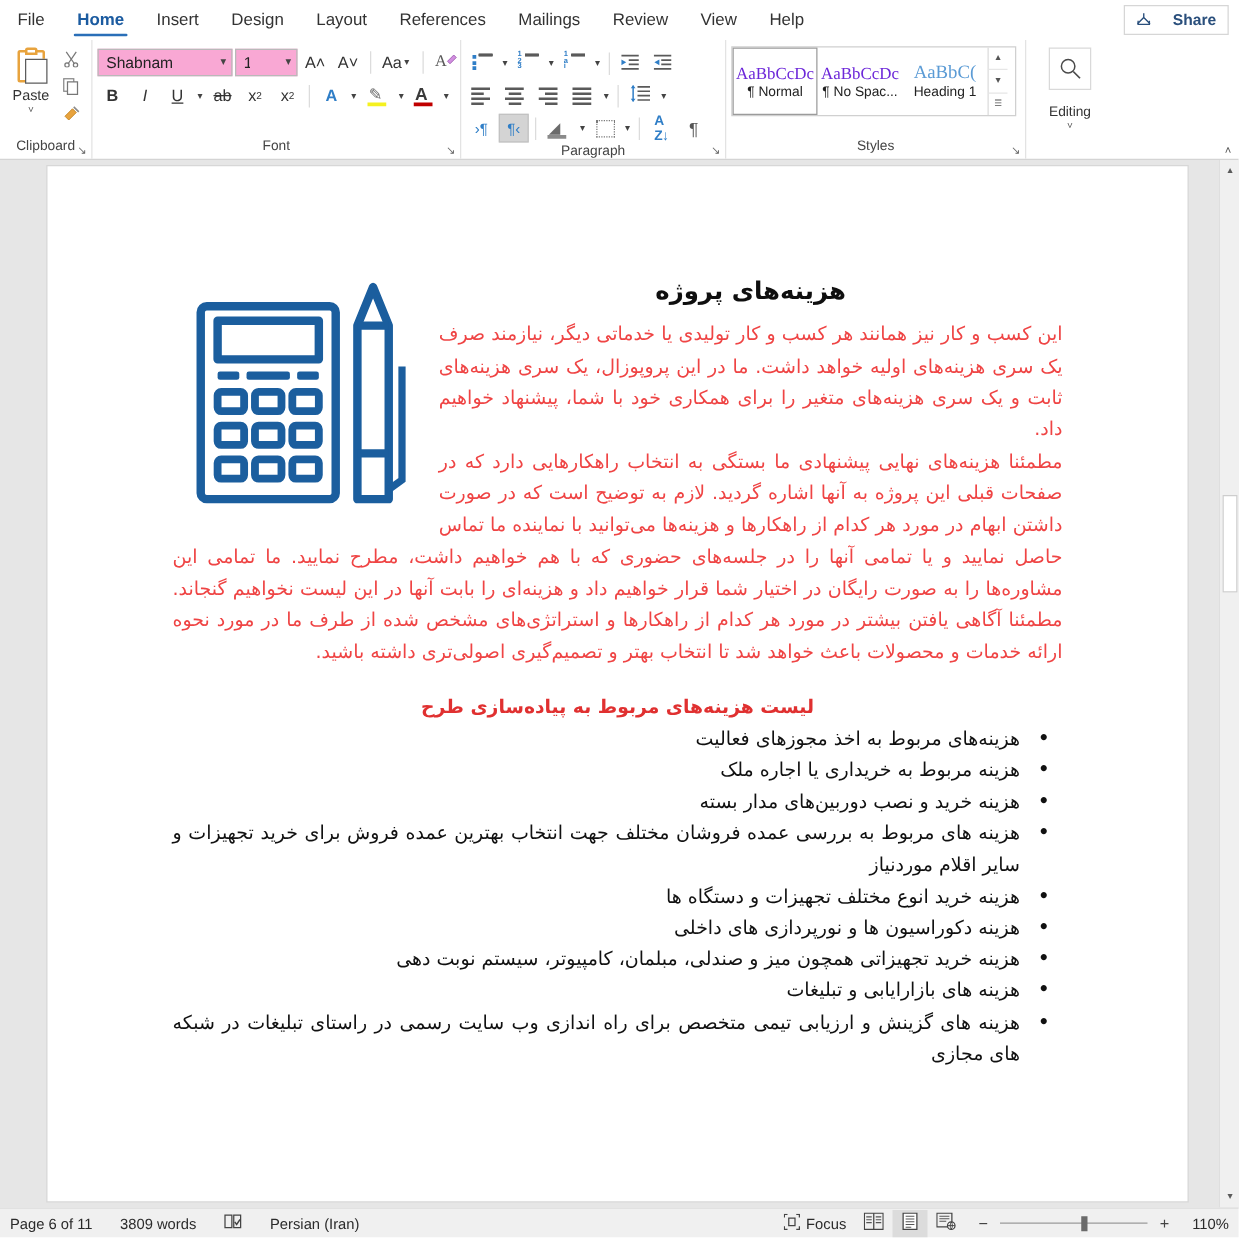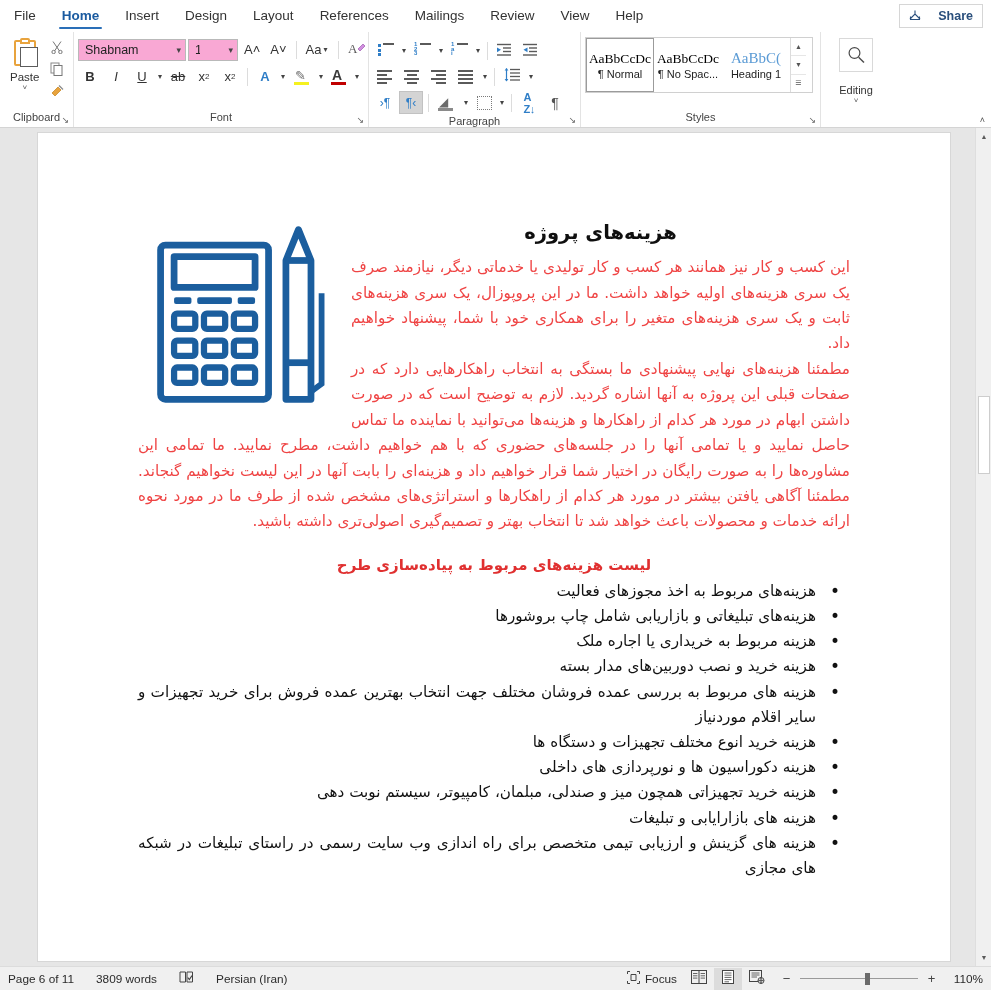--- a/index.html
+++ b/index.html
@@ -153,21 +153,21 @@
   .style-gallery {
     margin-top: 3px; height: 56px; border: 1px solid #d0d0d0; background: #fff;
     display: flex; align-items: stretch; width: 228px;
   }
   .style-item {
     width: 68px; display: flex; flex-direction: column;
     align-items: center; justify-content: center; gap: 1px;
     border: 1px solid transparent; cursor: pointer; overflow:hidden;
   }
   .style-item.selected { border: 1.5px solid #9b9b9b; background: #fff; }
-  .style-preview { font-size: 13.5px; color: #000000; white-space: nowrap; font-family: "Liberation Serif", serif; }
+  .style-preview { font-size: 13.5px; color: #6d28d9; white-space: nowrap; font-family: "Liberation Serif", serif; }
   .style-preview.h1 { color: #5b9bd5; font-size: 15px; font-weight: 400; }
   .style-name { font-size: 11px; color: #222; white-space: nowrap; }
   .gallery-scroll { width: 16px; display: flex; flex-direction: column; border-left:1px solid #dcdcdc; }
   .gs-btn { flex: 1; display: flex; align-items:center; justify-content:center; font-size: 7px; color:#555; cursor:pointer; border-bottom:1px solid #e6e6e6;}
 
   
   .g-edit { width: 70px; border-right: none; }
   .edit-inner { width: 66px; padding-top: 4px; display: flex; flex-direction: column; align-items: center; }
   .edit-sq { width: 34px; height: 34px; border: 1px solid #d9d9d9; display:flex;align-items:center;justify-content:center; }
   .edit-lbl { font-size: 11px; color: #333; margin-top: 12px; }
@@ -651,23 +651,20 @@
 
         <h1>هزینه‌های پروژه</h1>
         <p>این کسب و کار نیز همانند هر کسب و کار تولیدی یا خدماتی دیگر، نیازمند صرف یک سری هزینه‌های اولیه خواهد داشت. ما در این پروپوزال، یک سری هزینه‌های ثابت و یک سری هزینه‌های متغیر را برای همکاری خود با شما، پیشنهاد خواهیم داد.</p>
         <p>مطمئنا هزینه‌های نهایی پیشنهادی ما بستگی به انتخاب راهکارهایی دارد که در صفحات قبلی این پروژه به آنها اشاره گردید. لازم به توضیح است که در صورت داشتن ابهام در مورد هر کدام از راهکارها و هزینه‌ها می‌توانید با نماینده ما تماس حاصل نمایید و یا تمامی آنها را در جلسه‌های حضوری که با هم خواهیم داشت، مطرح نمایید. ما تمامی این مشاوره‌ها را به صورت رایگان در اختیار شما قرار خواهیم داد و هزینه‌ای را بابت آنها در این لیست نخواهیم گنجاند. مطمئنا آگاهی یافتن بیشتر در مورد هر کدام از راهکارها و استراتژی‌های مشخص شده از طرف ما در مورد نحوه ارائه خدمات و محصولات باعث خواهد شد تا انتخاب بهتر و تصمیم‌گیری اصولی‌تری داشته باشید.</p>
 
         <div class="redhead">لیست هزینه‌های مربوط به پیاده‌سازی طرح</div>
 
         <ul class="bullets">
           <li>
               <span class="li-in">هزینه‌های مربوط به اخذ مجوزهای فعالیت</span>
-            </li>
-          <li>
-              <span class="li-in">هزینه‌های تبلیغاتی و بازاریابی شامل چاپ بروشورها</span>
             </li>
           <li>
               <span class="li-in">هزینه مربوط به خریداری یا اجاره ملک</span>
             </li>
           <li>
               <span class="li-in">هزینه خرید و نصب دوربین‌های مدار بسته</span>
             </li>
           <li>
               <span class="li-in">هزینه های مربوط به بررسی عمده فروشان مختلف جهت انتخاب بهترین عمده فروش برای خرید تجهیزات و سایر اقلام موردنیاز</span>
             </li>

